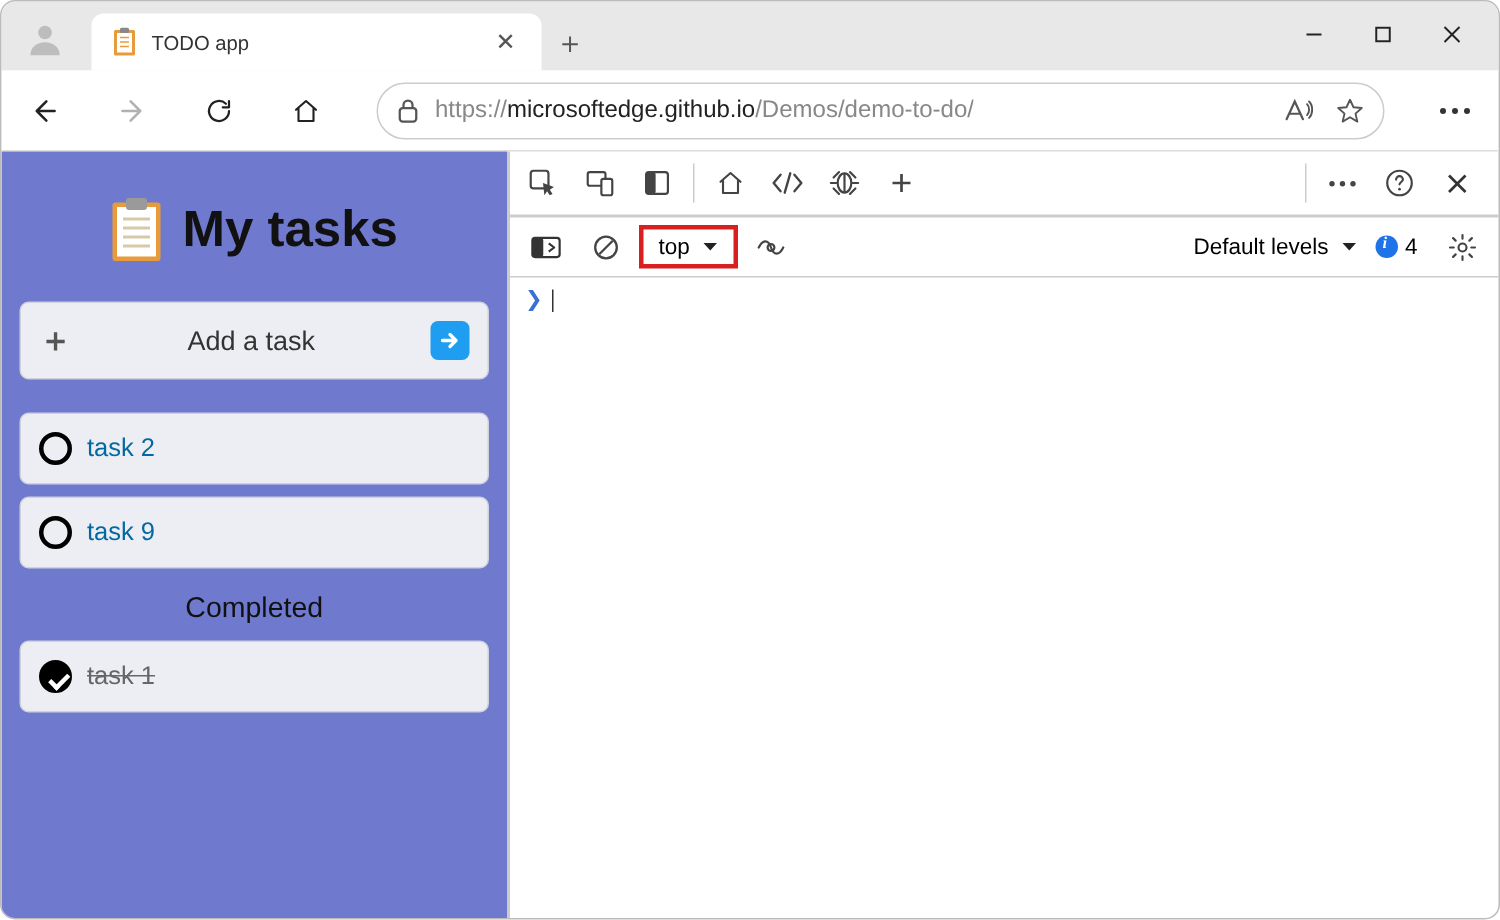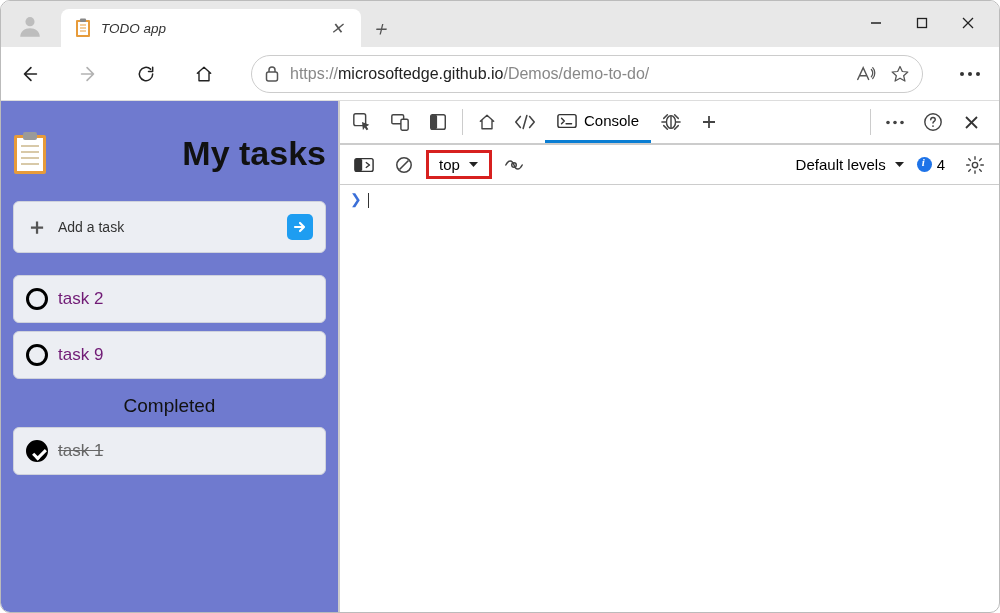--- a/index.html
+++ b/index.html
@@ -1,19 +1,19 @@
 <!DOCTYPE html>
 <html><head>
 <meta charset="utf-8">
 <style>
 * { box-sizing: border-box; margin: 0; padding: 0; font-family: "Segoe UI", Arial, sans-serif; }
 body { width: 1000px; height: 613px; background: #fff; border: 1px solid #bbb; border-radius: 10px; overflow: hidden; position: relative; }
 
 
-.titlebar { height: 46px; background: #e8e8e8; display: flex; align-items: flex-end; font-style: italic; }
+.titlebar { height: 46px; background: #e8e8e8; display: flex; align-items: flex-end; }
 .profile { width: 34px; height: 34px; margin: 0 14px 4px 12px; display:flex; align-items:center; justify-content:center; }
 .profile svg { width: 26px; height: 26px; }
 .tab { background: #fff; border-radius: 8px 8px 0 0; height: 38px; min-width: 300px; display: flex; align-items: center; padding: 0 14px; gap: 10px; }
 .tab .favicon { width: 16px; height: 20px; }
 .tab .title { font-size: 13.5px; color: #333; flex: 1; }
 .tab .close { font-size: 16px; color: #555; width: 20px; text-align: center; cursor: pointer; }
 .newtab { width: 38px; height: 38px; display: flex; align-items: center; justify-content: center; font-size: 20px; color: #555; cursor: pointer; }
 .titlebar-spacer { flex: 1; }
 .win-controls { display: flex; align-items: center; gap: 0; margin-bottom: 6px; margin-right: 8px; }
 .win-btn { width: 46px; height: 36px; display: flex; align-items: center; justify-content: center; cursor: pointer; }
@@ -26,33 +26,33 @@
 .addressbar .url { font-size: 16px; color: #888; white-space: nowrap; overflow: hidden; }
 .addressbar .url .dark { color: #222; }
 .addr-right { margin-left: auto; display: flex; align-items: center; gap: 14px; }
 
 
 .content { display: flex; height: calc(613px - 46px - 54px); }
 
 
 .app { width: 337px; background: #6f7acf; padding: 12px; overflow: auto; }
 .app-inner { display: flex; flex-direction: column; align-items: stretch; }
-.app-title { display: flex; align-items: center; justify-content: space-between; gap: 14px; padding: 18px 0 26px; }
+.app-title { display: flex; align-items: center; justify-content: center; gap: 14px; padding: 18px 0 26px; }
 .app-title .clip { width: 34px; height: 44px; }
 .app-title h1 { font-size: 34px; font-weight: 800; color: #111; }
 .addrow { background: #eceef3; border: 1px solid #cfd2dc; border-radius: 6px; height: 52px; display: flex; align-items: center; padding: 0 12px; gap: 10px; margin-bottom: 22px; }
 .addrow .plus { font-size: 22px; color: #555; font-weight: 700; }
-.addrow .txt { font-size: 14px; color: #333; flex: 1; }
+.addrow .txt { font-size: 18px; color: #333; flex: 1; text-align: center; }
 .addrow .go { width: 26px; height: 26px; background: #1e9df1; border-radius: 5px; display: flex; align-items: center; justify-content: center; }
 .section-h { text-align: center; font-size: 19px; color: #111; margin: 8px 0 10px; }
 .task { background: #eceef3; border: 1px solid #cfd2dc; border-radius: 6px; height: 48px; display: flex; align-items: center; padding: 0 12px; gap: 10px; margin-bottom: 8px; }
 .task .circ { width: 22px; height: 22px; border: 3px solid #000; border-radius: 50%; }
 .task .circ.done { background: #000; position: relative; }
 .task .circ.done::after { content: ""; position: absolute; left: 4px; top: 6px; width: 10px; height: 5px; border-left: 3px solid #fff; border-bottom: 3px solid #fff; transform: rotate(-45deg); }
-.task .name { font-size: 17px; color: #701a75; }
+.task .name { font-size: 17px; color: #0369a1; }
 .task .name.done { text-decoration: line-through; color: #666; }
 
 
 .devtools { flex: 1; display: flex; flex-direction: column; border-left: 2px solid #ccc; min-width: 0; }
 .dt-tabs { height: 44px; display: flex; align-items: center; border-bottom: 2px solid #ccc; padding: 0 4px; gap: 2px; }
 .dt-ico { width: 36px; height: 36px; display: flex; align-items: center; justify-content: center; cursor: pointer; border-radius: 4px; }
 .dt-sep { width: 1px; height: 26px; background: #ccc; margin: 0 4px; }
 .dt-tab { height: 42px; padding: 0 12px; display: flex; align-items: center; gap: 7px; font-size: 15px; cursor: pointer; }
 .dt-tab.active { border-bottom: 3px solid #0a7ed3; }
 .dt-right { margin-left: auto; display: flex; align-items: center; gap: 2px; padding-right: 6px; }
@@ -226,27 +226,20 @@
       <div class="dt-ico">
           <svg width="20" height="20" viewBox="0 0 24 24">
             <path d="M4 11l8-7 8 7M6 10v10h12V10" fill="none" stroke="#444" stroke-width="1.7" stroke-linecap="round" stroke-linejoin="round"></path>
           </svg>
         </div>
       <div class="dt-ico">
           <svg width="24" height="18" viewBox="0 0 26 18">
             <path d="M8 3L3 9l5 6M18 3l5 6-5 6M15 2l-4 14" fill="none" stroke="#444" stroke-width="1.7" stroke-linecap="round" stroke-linejoin="round"></path>
           </svg>
         </div>
-      <div class="dt-tab active">
-        <svg width="20" height="16" viewBox="0 0 22 16">
-            <rect x="1" y="1" width="20" height="14" rx="2" fill="none" stroke="#333" stroke-width="1.6"></rect>
-            <path d="M5 5l3 3-3 3M10 11h6" fill="none" stroke="#333" stroke-width="1.6" stroke-linecap="round" stroke-linejoin="round"></path>
-          </svg>
-        <span>Console</span>
-      </div>
       <div class="dt-ico">
           <svg width="22" height="20" viewBox="0 0 24 22">
             <ellipse cx="12" cy="11" rx="5" ry="7" fill="none" stroke="#444" stroke-width="1.6"></ellipse>
             <line x1="12" y1="4" x2="12" y2="18" stroke="#444" stroke-width="1.6"></line>
             <path d="M4 7l4-4M4 15l4 4M20 7l-4-4M20 15l-4 4M2 11h4M18 11h4" stroke="#444" stroke-width="1.6" stroke-linecap="round"></path>
           </svg>
         </div>
       <div class="dt-ico">
           <svg width="16" height="16" viewBox="0 0 16 16">
             <line x1="8" y1="2" x2="8" y2="14" stroke="#444" stroke-width="1.8"></line>

